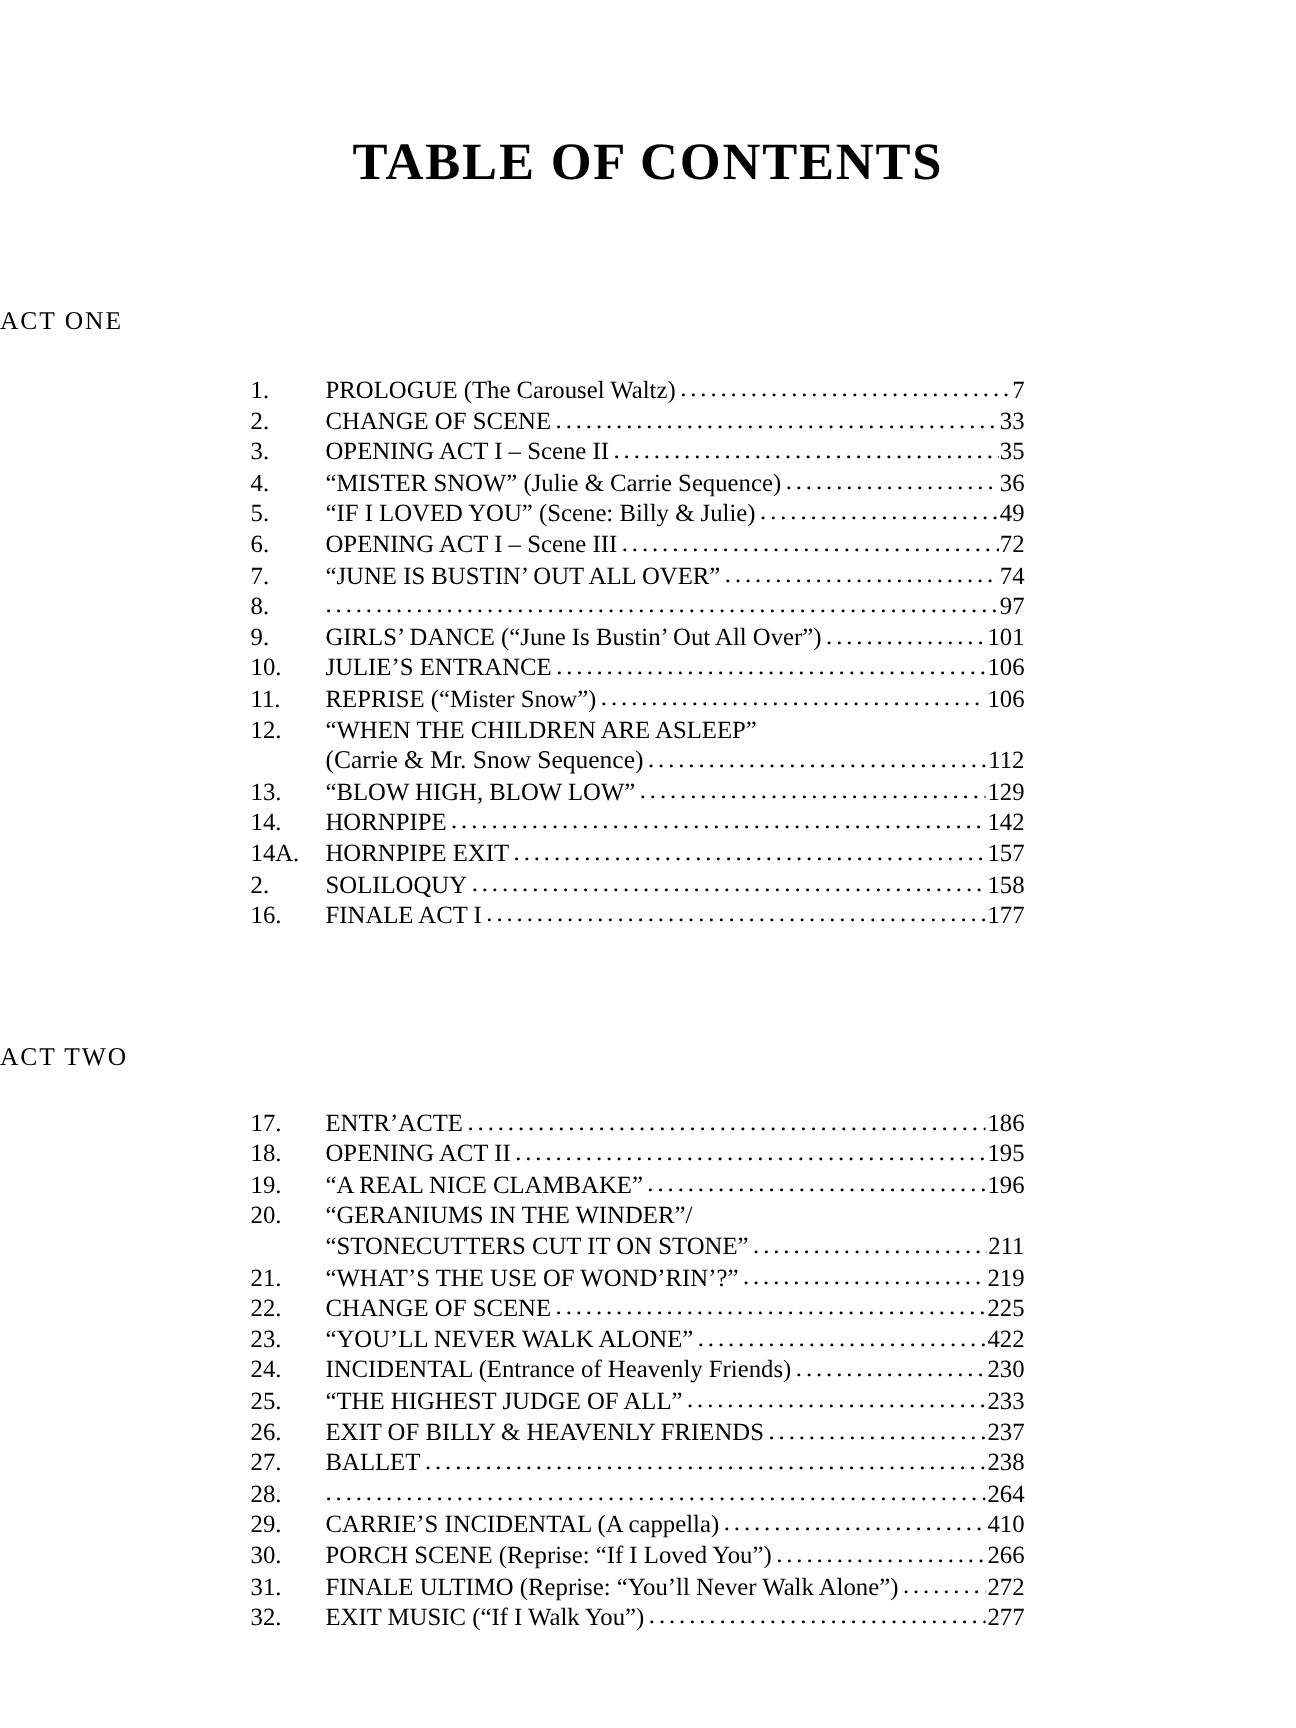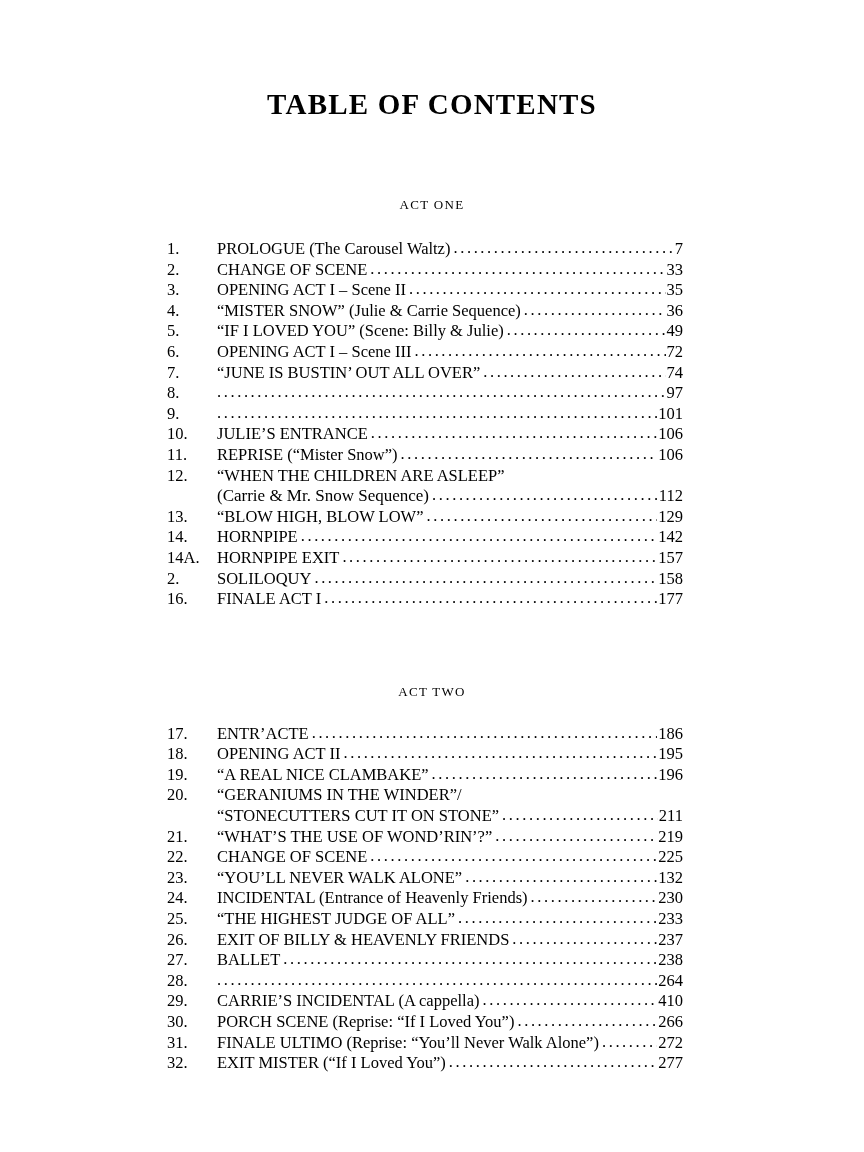--- a/index.html
+++ b/index.html
@@ -15,30 +15,30 @@
     overflow: hidden;
   }
   .page {
     position: relative;
     width: 864px;
     height: 1152px;
     box-sizing: border-box;
   }
   .page-title {
     text-align: center;
-    font-size: 29px;
+    font-size: 35px;
     letter-spacing: 1.2px;
     font-weight: 700;
     margin: 0;
     padding-top: 88px;
     font-family: "Liberation Serif", "DejaVu Serif", serif;
   }
   .act-heading {
-    text-align: center;
-    font-size: 13px;
+    text-align: left;
+    font-size: 17px;
     font-weight: 400;
     letter-spacing: 1.3px;
     margin: 0;
   }
   #act-one-heading { padding-top: 76px; }
   #act-two-heading { padding-top: 74px; }
 
   .toc-list {
     list-style: none;
     margin: 0;
@@ -158,20 +158,21 @@
       <li class="toc-row">
         <span class="toc-num">8.</span>
         <span class="toc-body">
           <span class="toc-dots">................................................................................</span>
           <span class="toc-page">97</span>
         </span>
       </li>
       <li class="toc-row">
         <span class="toc-num">9.</span>
         <span class="toc-body">
+          <span class="toc-label">GIRLS’ DANCE (“June Is Bustin’ Out All Over”)</span>
           <span class="toc-dots">................................................................................</span>
           <span class="toc-page">101</span>
         </span>
       </li>
       <li class="toc-row">
         <span class="toc-num">10.</span>
         <span class="toc-body">
           <span class="toc-label">JULIE’S ENTRANCE</span>
           <span class="toc-dots">................................................................................</span>
           <span class="toc-page">106</span>
@@ -297,21 +298,21 @@
           <span class="toc-label">CHANGE OF SCENE</span>
           <span class="toc-dots">................................................................................</span>
           <span class="toc-page">225</span>
         </span>
       </li>
       <li class="toc-row">
         <span class="toc-num">23.</span>
         <span class="toc-body">
           <span class="toc-label">“YOU’LL NEVER WALK ALONE”</span>
           <span class="toc-dots">................................................................................</span>
-          <span class="toc-page">132</span>
+          <span class="toc-page">422</span>
         </span>
       </li>
       <li class="toc-row">
         <span class="toc-num">24.</span>
         <span class="toc-body">
           <span class="toc-label">INCIDENTAL (Entrance of Heavenly Friends)</span>
           <span class="toc-dots">................................................................................</span>
           <span class="toc-page">230</span>
         </span>
       </li>
@@ -366,20 +367,20 @@
         <span class="toc-num">31.</span>
         <span class="toc-body">
           <span class="toc-label">FINALE ULTIMO (Reprise: “You’ll Never Walk Alone”)</span>
           <span class="toc-dots">................................................................................</span>
           <span class="toc-page">272</span>
         </span>
       </li>
       <li class="toc-row">
         <span class="toc-num">32.</span>
         <span class="toc-body">
-          <span class="toc-label">EXIT MISTER (“If I Loved You”)</span>
+          <span class="toc-label">EXIT MUSIC (“If I Walk You”)</span>
           <span class="toc-dots">................................................................................</span>
           <span class="toc-page">277</span>
         </span>
       </li>
     </ul>
 
 </div>
 
 </body></html>

